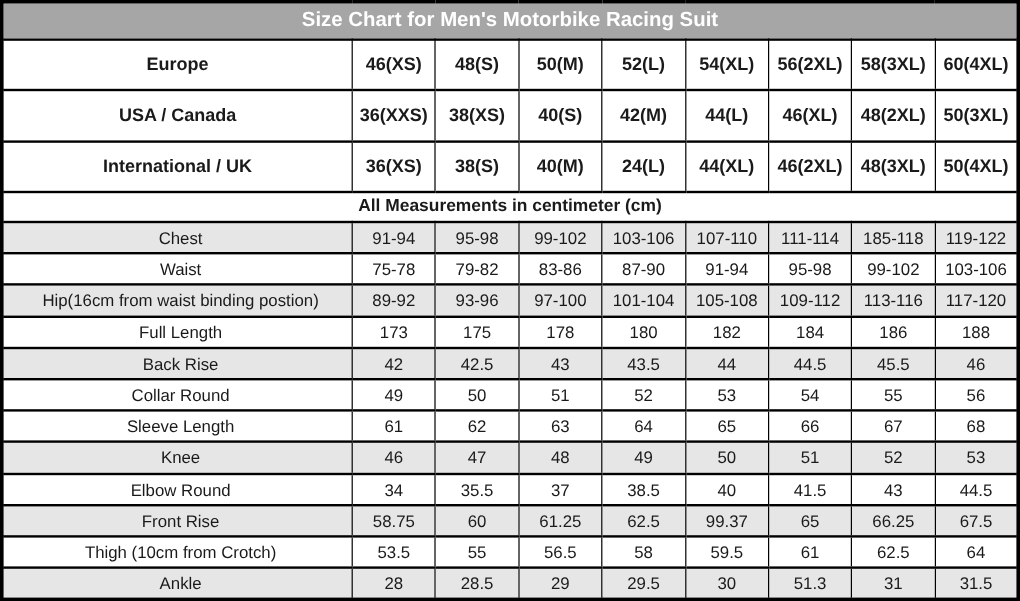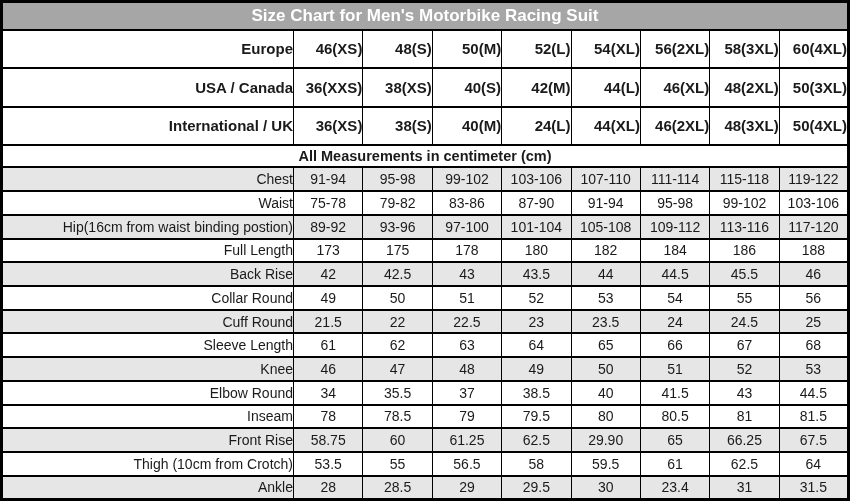--- a/index.html
+++ b/index.html
@@ -40,36 +40,36 @@
     background: var(--title-bg);
     color: var(--title-text);
     font-weight: bold;
     font-size: 17px;
     text-align: center;
     height: 25px;
   }
   tr.size-row td {
     font-weight: bold;
     font-size: 15px;
-    text-align: right;
+    text-align: center;
     height: 34px;
   }
   tr.note-row td {
     font-weight: bold;
     font-size: 14.5px;
     text-align: center;
     height: 20px;
   }
   tr.m-row td {
     font-size: 14px;
     text-align: center;
     height: 21px;
   }
   tr.m-row td.row-label {
-    text-align: right;
+    text-align: center;
     padding-left: 5px;
   }
   tr.m-row.gray td { background: var(--stripe-bg); }
 </style>
 </head>
 <body>
 
 <div class="page">
   <table class="size-chart">
     <colgroup>
@@ -124,21 +124,21 @@
         <td colspan="9">All Measurements in centimeter (cm)</td>
       </tr>
     <tr class="m-row gray">
           <td class="row-label">Chest</td>
           <td>91-94</td>
           <td>95-98</td>
           <td>99-102</td>
           <td>103-106</td>
           <td>107-110</td>
           <td>111-114</td>
-          <td>115-118</td>
+          <td>185-118</td>
           <td>119-122</td>
         </tr>
         <tr class="m-row">
           <td class="row-label">Waist</td>
           <td>75-78</td>
           <td>79-82</td>
           <td>83-86</td>
           <td>87-90</td>
           <td>91-94</td>
           <td>95-98</td>
@@ -182,31 +182,20 @@
           <td class="row-label">Collar Round</td>
           <td>49</td>
           <td>50</td>
           <td>51</td>
           <td>52</td>
           <td>53</td>
           <td>54</td>
           <td>55</td>
           <td>56</td>
         </tr>
-        <tr class="m-row gray">
-          <td class="row-label">Cuff Round</td>
-          <td>21.5</td>
-          <td>22</td>
-          <td>22.5</td>
-          <td>23</td>
-          <td>23.5</td>
-          <td>24</td>
-          <td>24.5</td>
-          <td>25</td>
-        </tr>
         <tr class="m-row">
           <td class="row-label">Sleeve Length</td>
           <td>61</td>
           <td>62</td>
           <td>63</td>
           <td>64</td>
           <td>65</td>
           <td>66</td>
           <td>67</td>
           <td>68</td>
@@ -226,38 +215,27 @@
           <td class="row-label">Elbow Round</td>
           <td>34</td>
           <td>35.5</td>
           <td>37</td>
           <td>38.5</td>
           <td>40</td>
           <td>41.5</td>
           <td>43</td>
           <td>44.5</td>
         </tr>
-        <tr class="m-row">
-          <td class="row-label">Inseam</td>
-          <td>78</td>
-          <td>78.5</td>
-          <td>79</td>
-          <td>79.5</td>
-          <td>80</td>
-          <td>80.5</td>
-          <td>81</td>
-          <td>81.5</td>
-        </tr>
         <tr class="m-row gray">
           <td class="row-label">Front Rise</td>
           <td>58.75</td>
           <td>60</td>
           <td>61.25</td>
           <td>62.5</td>
-          <td>29.90</td>
+          <td>99.37</td>
           <td>65</td>
           <td>66.25</td>
           <td>67.5</td>
         </tr>
         <tr class="m-row">
           <td class="row-label">Thigh (10cm from Crotch)</td>
           <td>53.5</td>
           <td>55</td>
           <td>56.5</td>
           <td>58</td>
@@ -266,19 +244,19 @@
           <td>62.5</td>
           <td>64</td>
         </tr>
         <tr class="m-row gray">
           <td class="row-label">Ankle</td>
           <td>28</td>
           <td>28.5</td>
           <td>29</td>
           <td>29.5</td>
           <td>30</td>
-          <td>23.4</td>
+          <td>51.3</td>
           <td>31</td>
           <td>31.5</td>
         </tr>
       </tbody>
   </table>
 </div>
 
 </body></html>

